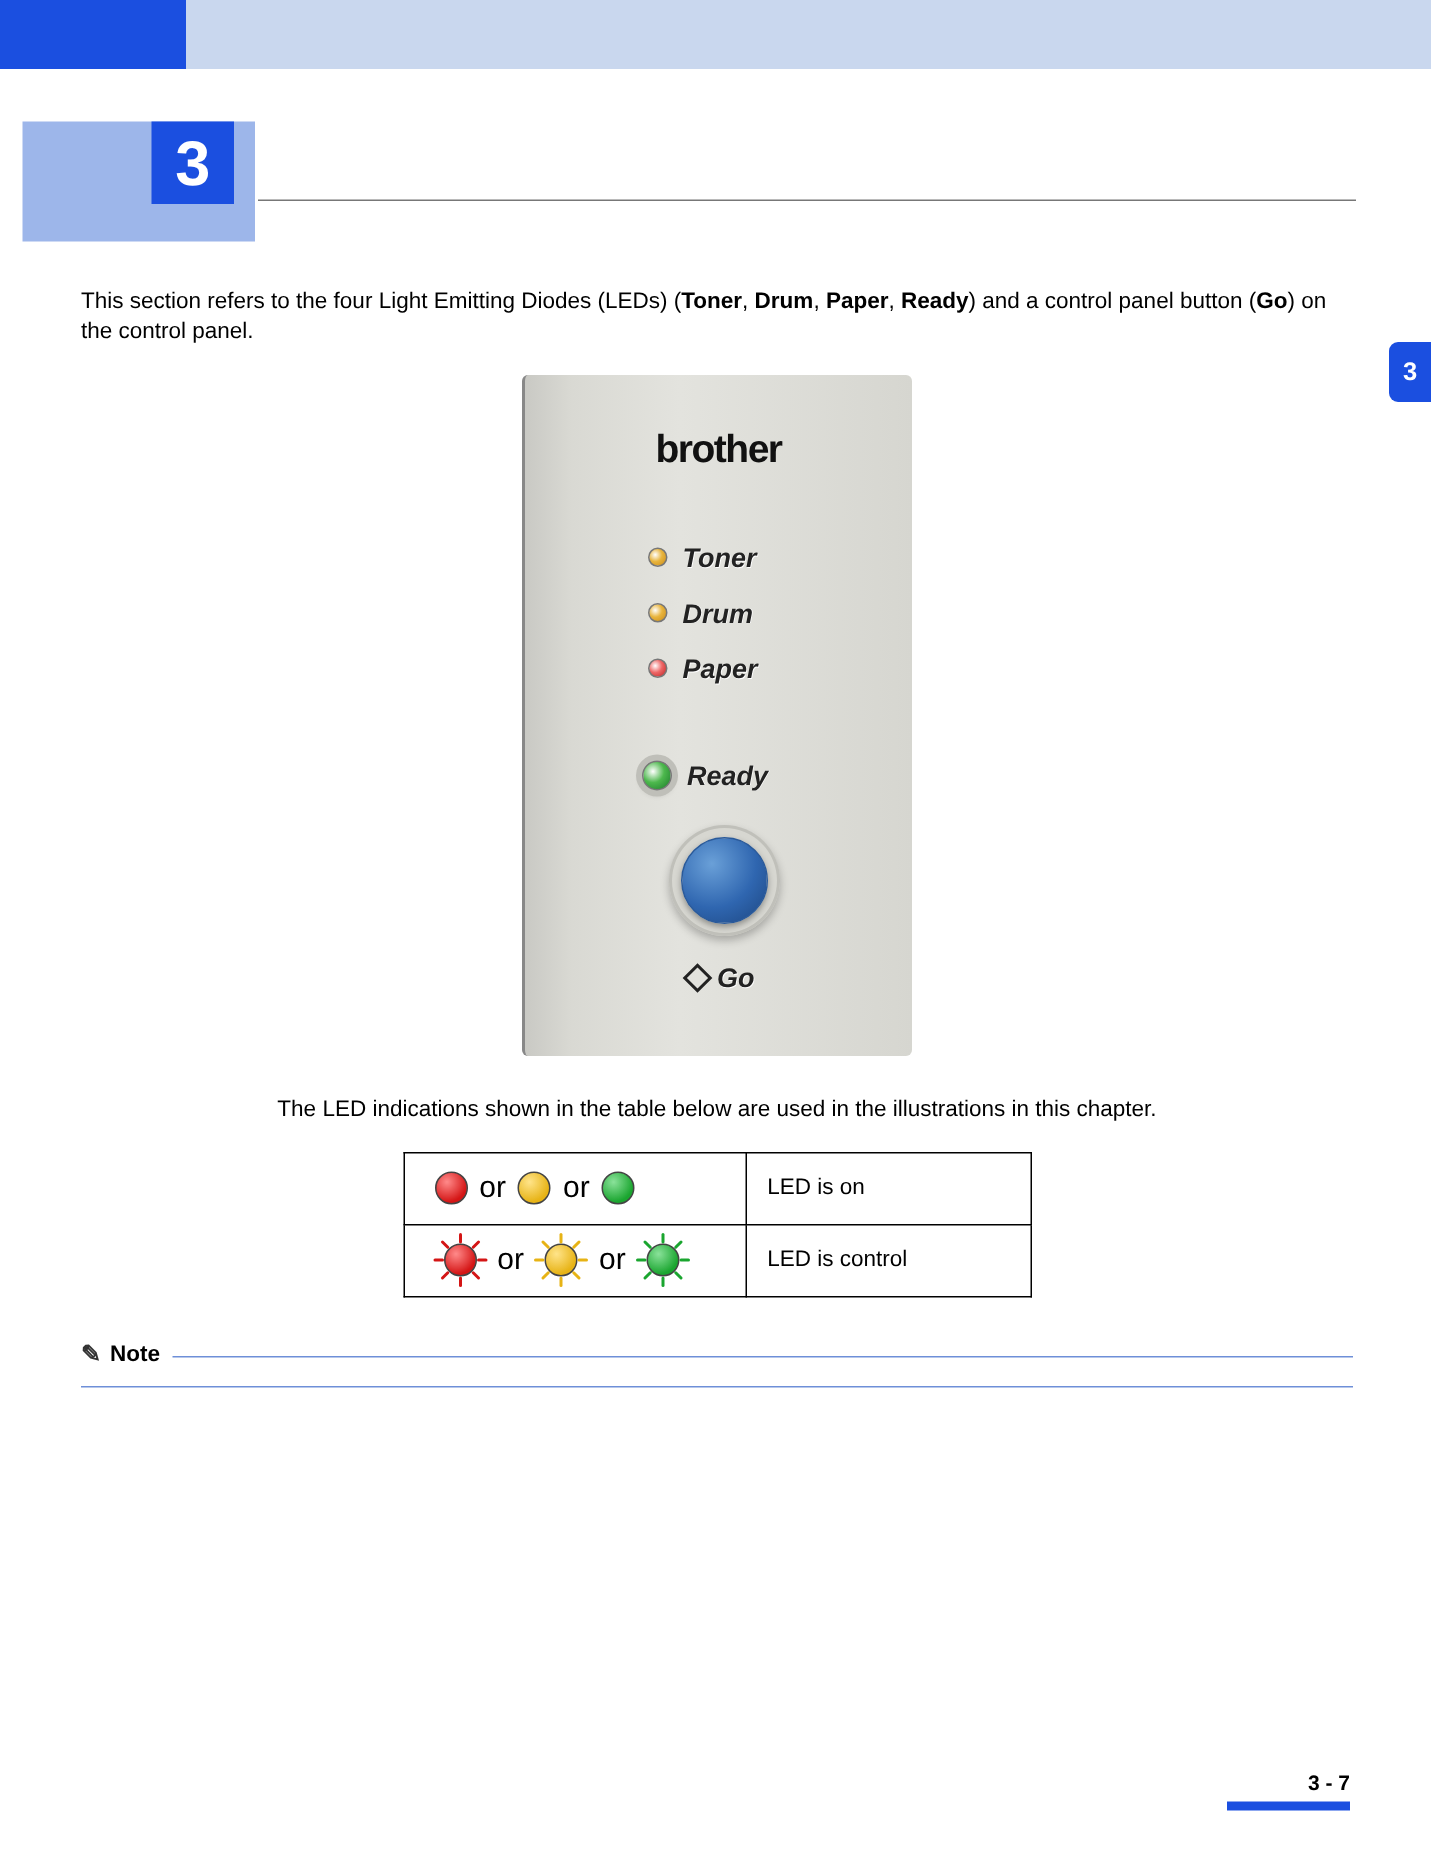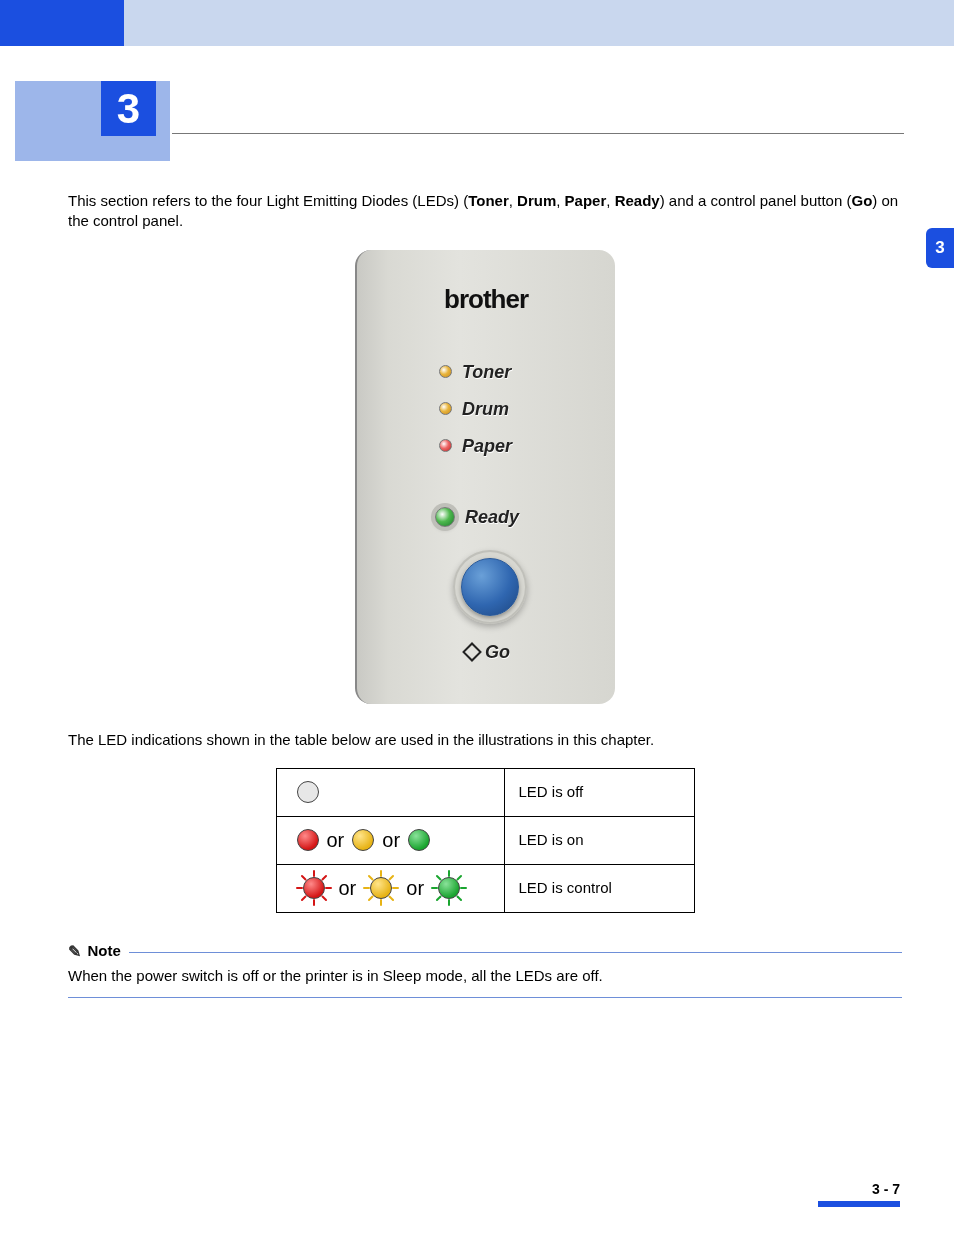--- a/index.html
+++ b/index.html
@@ -53,34 +53,34 @@
     font-size: 33px;
     font-weight: bold;
   }
   .chapter-rule {
     position: absolute;
     left: 172px; top: 62px;
     right: 50px;
     border-top: 1px solid #777;
   }
   .content {
-    padding: 30px 52px 0 68px;
+    padding: 30px 52px 0 54px;
     line-height: 1.35;
   }
   .intro {
     margin-bottom: 18px;
   }
   .intro b { font-weight: bold; }
   .panel-illus {
     width: 260px;
     height: 454px;
     margin: 6px auto 26px auto;
     background: linear-gradient(90deg, #c9c9c4 0%, #d9d9d3 12%, #e3e3de 40%, #d6d6d0 100%);
     border-left: 2px solid #888;
-    border-radius: 16px;
+    border-radius: 4px;
     position: relative;
     font-style: italic;
     font-weight: bold;
     color: #222;
   }
   .brother-logo {
     position: absolute;
     top: 32px; left: 0; right: 0;
     text-align: center;
     font-family: Arial, Helvetica, sans-serif;
@@ -138,21 +138,21 @@
     text-shadow: 0.5px 0.5px 0 #fff;
   }
   .go-diamond {
     width: 14px; height: 14px;
     transform: rotate(45deg);
     border: 2px solid #222;
     font-style: normal;
     position: relative;
   }
 
-  .table-intro { margin: 14px 0 18px; }
+  .table-intro { margin: 14px 0 18px; text-align: center; }
 
   table.led-table {
     border-collapse: collapse;
     margin: 0 auto;
     font-size: 15px;
   }
   table.led-table td {
     border: 1px solid #000;
     padding: 6px 14px;
     vertical-align: middle;
@@ -277,28 +277,20 @@
     <div class="go-label">
       <span class="go-diamond"></span>
       <span>Go</span>
     </div>
   </div>
 
   <p class="table-intro">The LED indications shown in the table below are used in the illustrations in this chapter.</p>
 
   <table class="led-table">
     <tbody>
-        <tr>
-      <td>
-        <div class="cell-icons">
-          <span class="circ"></span>
-        </div>
-      </td>
-      <td>LED is off</td>
-    </tr>
     <tr>
       <td>
         <div class="cell-icons">
           <span class="circ red"></span>
           <span class="or">or</span>
           <span class="circ yellow"></span>
           <span class="or">or</span>
           <span class="circ green"></span>
         </div>
       </td>
@@ -350,21 +342,20 @@
     </table>
 
   <div class="note-block">
     <div class="note-rule-top">
       <span class="note-label">
         <span class="pencil-icon">✎</span>
         <span>Note</span>
       </span>
       <span class="line"></span>
     </div>
-    <div class="note-text">When the power switch is off or the printer is in Sleep mode, all the LEDs are off.</div>
     <div class="note-rule-bottom"></div>
   </div>
 </div>
 
 <div class="footer">
   <span class="footer-num">3 - 7</span>
   <div class="footer-bar"></div>
 </div>
 
 </body></html>

